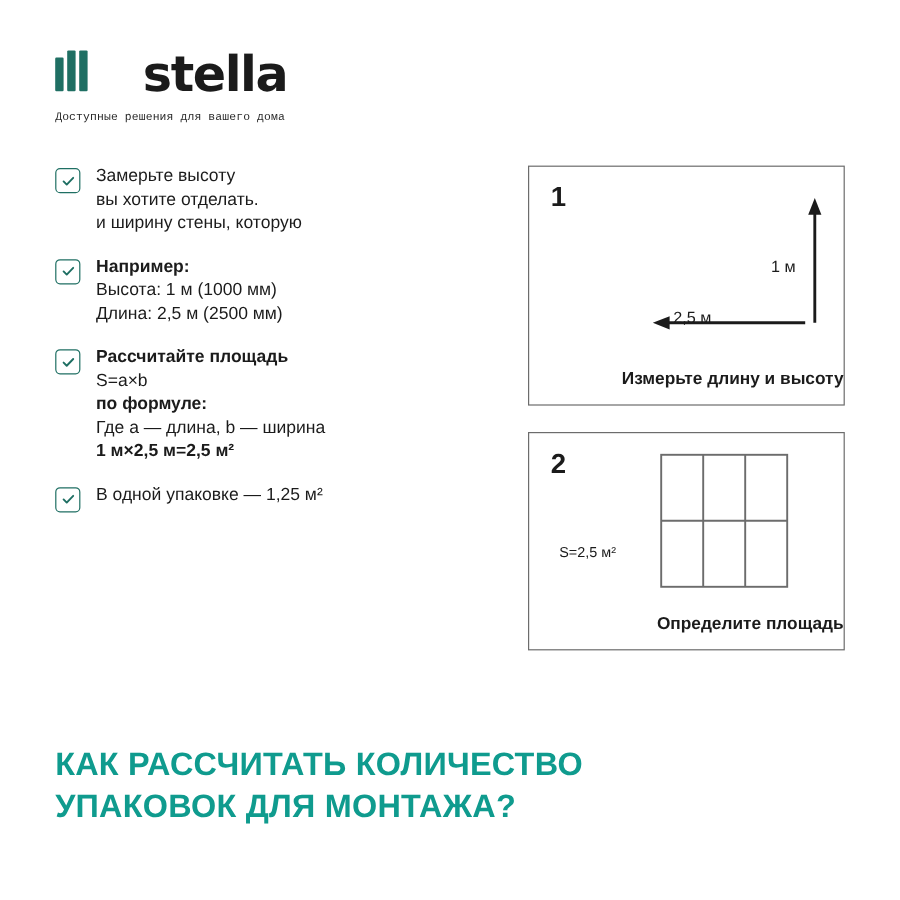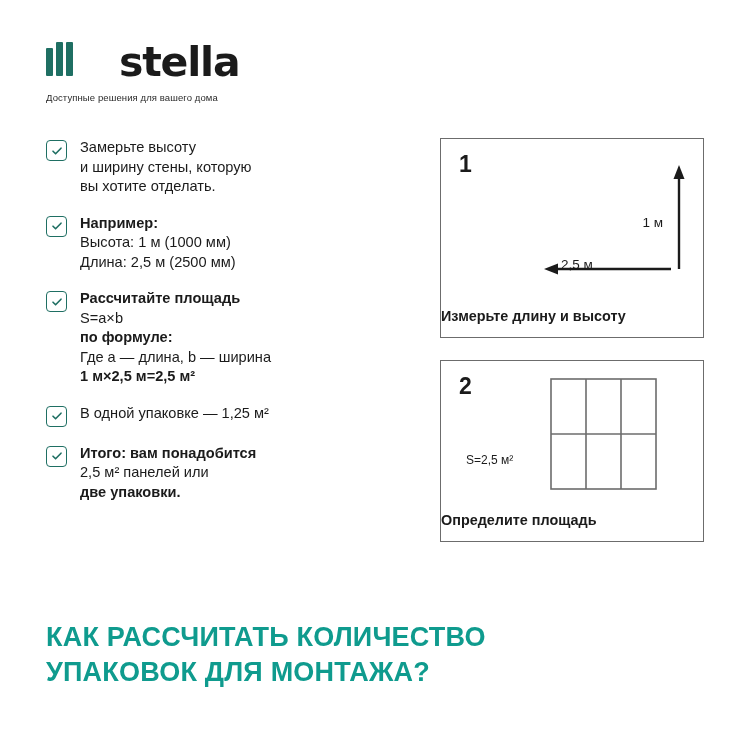--- a/index.html
+++ b/index.html
@@ -50,20 +50,21 @@
     letter-spacing: -1.2px;
     color: #1b1b1b;
     line-height: 1;
     font-family: "DejaVu Sans", sans-serif;
   }
   #logo-tagline {
     margin-top: 6px;
     font-size: 9.5px;
     color: #2a2a2a;
     letter-spacing: 0.1px;
+    font-family: Liberation Mono, monospace;
   }
 
   
   #checklist {
     position: absolute;
     left: 46px;
     top: 138px;
     width: 350px;
   }
   .check-item {
@@ -117,21 +118,21 @@
     top: 12px;
     font-size: 23px;
     font-weight: bold;
     color: #1b1b1b;
   }
   .diagram-caption {
     position: absolute;
     bottom: 13px;
     left: 0;
     right: 0;
-    text-align: left;
+    text-align: right;
     font-size: 14.4px;
     font-weight: bold;
     color: #1b1b1b;
   }
   .d1-label-v {
     position: absolute;
     right: 40px;
     top: 76px;
     font-size: 13.5px;
     color: #1b1b1b;
@@ -183,22 +184,22 @@
 <div id="checklist">
 
   <div class="check-item">
     <span class="check-box">
       <svg width="12" height="12" viewBox="0 0 12 12">
           <polyline points="2,6.2 4.6,8.8 10,3.2" fill="none" stroke="#1f6f63" stroke-width="1.6" stroke-linecap="round" stroke-linejoin="round"></polyline>
         </svg>
     </span>
     <span class="check-text">
       <span class="ln">Замерьте высоту</span>
+      <span class="ln">вы хотите отделать.</span>
       <span class="ln">и ширину стены, которую</span>
-      <span class="ln">вы хотите отделать.</span>
     </span>
   </div>
 
   <div class="check-item">
     <span class="check-box">
       <svg width="12" height="12" viewBox="0 0 12 12">
           <polyline points="2,6.2 4.6,8.8 10,3.2" fill="none" stroke="#1f6f63" stroke-width="1.6" stroke-linecap="round" stroke-linejoin="round"></polyline>
         </svg>
     </span>
     <span class="check-text">
@@ -227,32 +228,20 @@
     <span class="check-box">
       <svg width="12" height="12" viewBox="0 0 12 12">
           <polyline points="2,6.2 4.6,8.8 10,3.2" fill="none" stroke="#1f6f63" stroke-width="1.6" stroke-linecap="round" stroke-linejoin="round"></polyline>
         </svg>
     </span>
     <span class="check-text">
       <span class="ln">В одной упаковке — 1,25 м²</span>
     </span>
   </div>
 
-  <div class="check-item">
-    <span class="check-box">
-      <svg width="12" height="12" viewBox="0 0 12 12">
-          <polyline points="2,6.2 4.6,8.8 10,3.2" fill="none" stroke="#1f6f63" stroke-width="1.6" stroke-linecap="round" stroke-linejoin="round"></polyline>
-        </svg>
-    </span>
-    <span class="check-text">
-      <span class="ln bold">Итого: вам понадобится</span>
-      <span class="ln">2,5 м² панелей или</span>
-      <span class="ln bold">две упаковки.</span>
-    </span>
-  </div>
 
 </div>
 
 <div class="diagram" id="diagram-1">
   <div class="diagram-number">1</div>
   <svg width="262" height="198" style="position:absolute;left:0;top:0;">
 
     <line x1="238" y1="130" x2="238" y2="35" stroke="#1b1b1b" stroke-width="2.4"></line>
     <polygon points="238,26 232.5,40 243.5,40" fill="#1b1b1b"></polygon>
 

